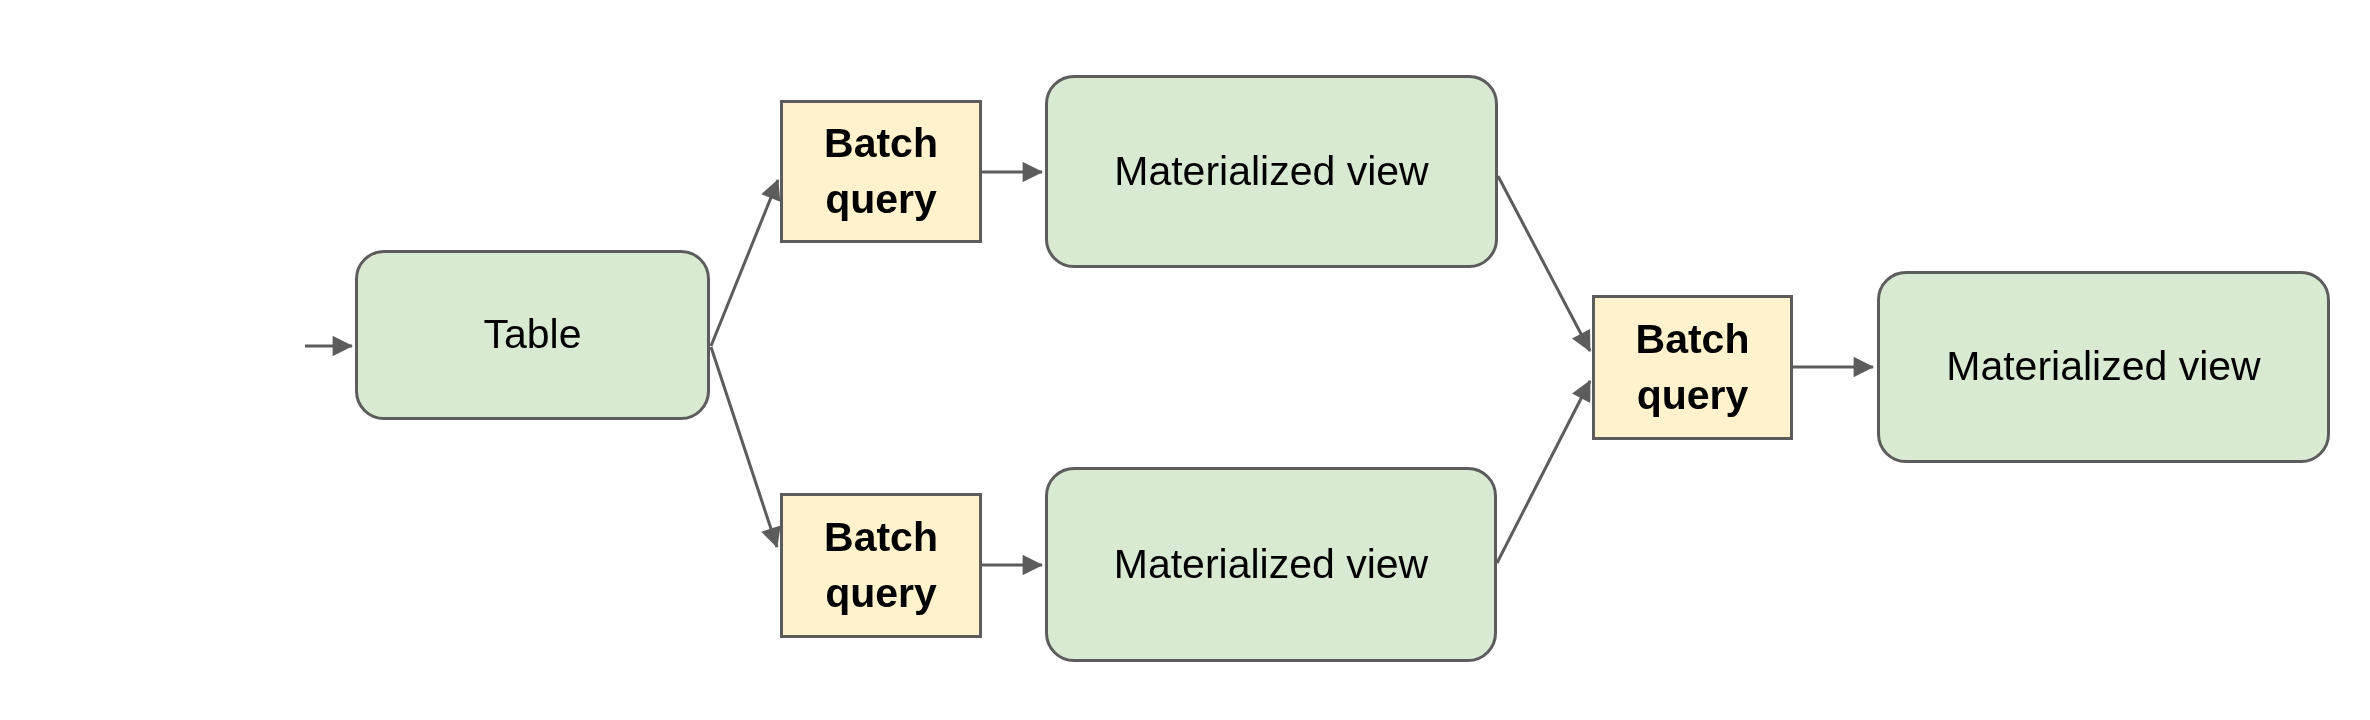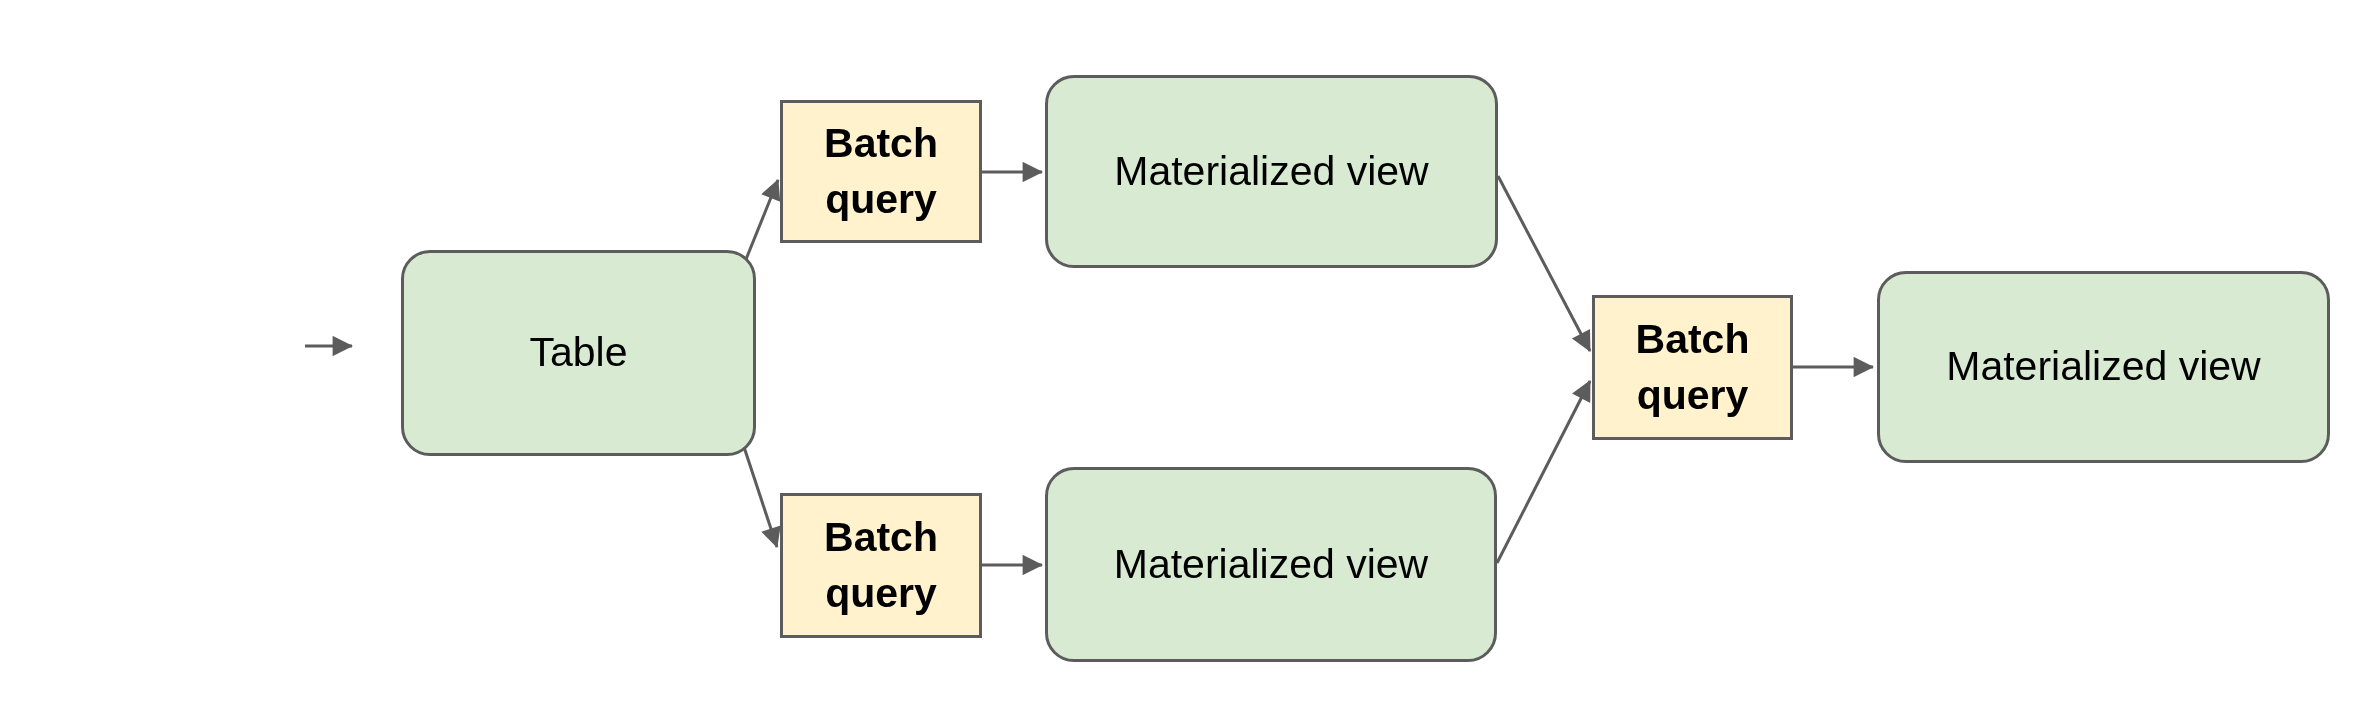--- a/index.html
+++ b/index.html
@@ -73,21 +73,21 @@
     <line x1="711" y1="346" x2="778" y2="180" marker-end="url(#arrow)"></line>
     <line x1="711" y1="347" x2="777" y2="547" marker-end="url(#arrow)"></line>
     <line x1="982" y1="172" x2="1042" y2="172" marker-end="url(#arrow)"></line>
     <line x1="982" y1="565" x2="1042" y2="565" marker-end="url(#arrow)"></line>
     <line x1="1498" y1="176" x2="1590" y2="351" marker-end="url(#arrow)"></line>
     <line x1="1497" y1="563" x2="1590" y2="381" marker-end="url(#arrow)"></line>
     <line x1="1793" y1="367" x2="1873" y2="367" marker-end="url(#arrow)"></line>
   </svg>
 
 
-  <div class="node storage" style="left:355px; top:250px; width:355px; height:206px;margin-left:46px;">
+  <div class="node storage" style="left:355px; top:250px; width:355px; height:170px;">
     <span class="label">Table</span>
   </div>
 
   <div class="node query" style="left:780px; top:100px; width:202px; height:143px;">
     <span class="label">Batch query</span>
   </div>
 
   <div class="node storage" style="left:1045px; top:75px; width:453px; height:193px;">
     <span class="label">Materialized view</span>
   </div>

